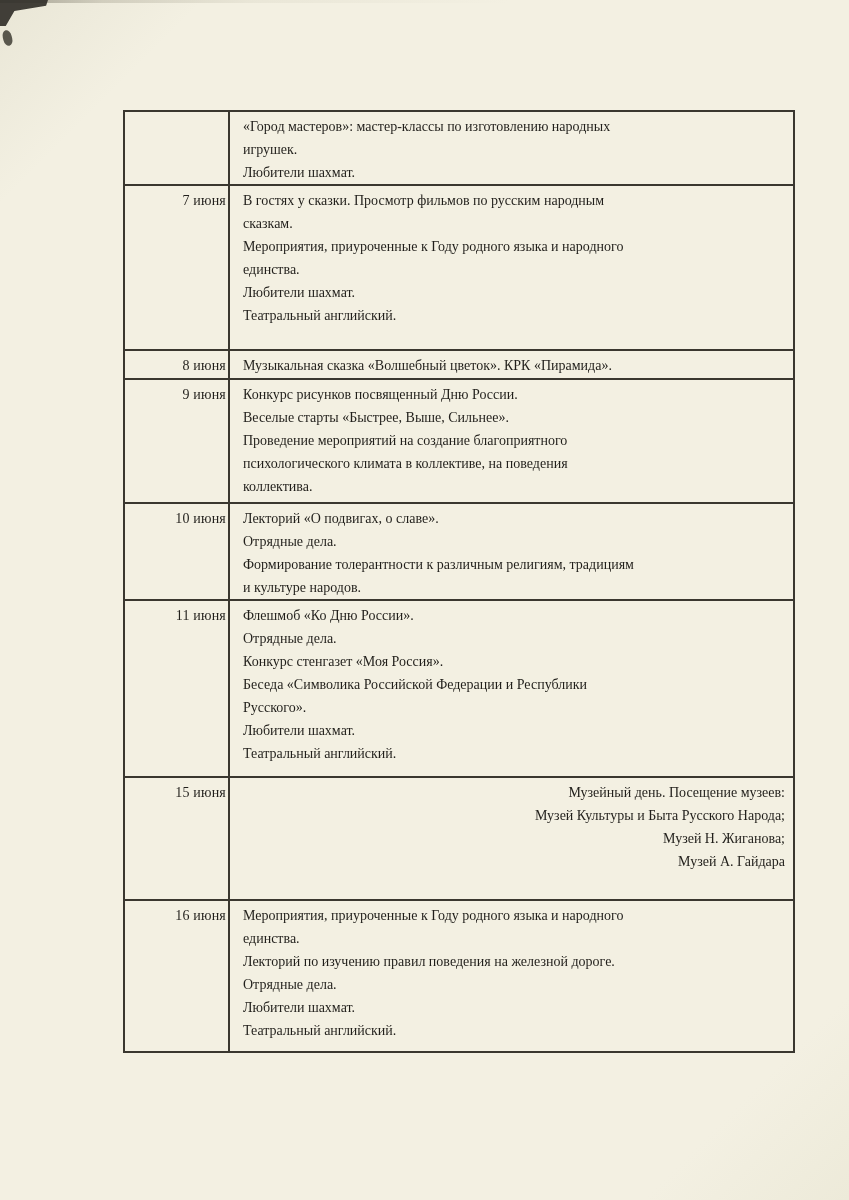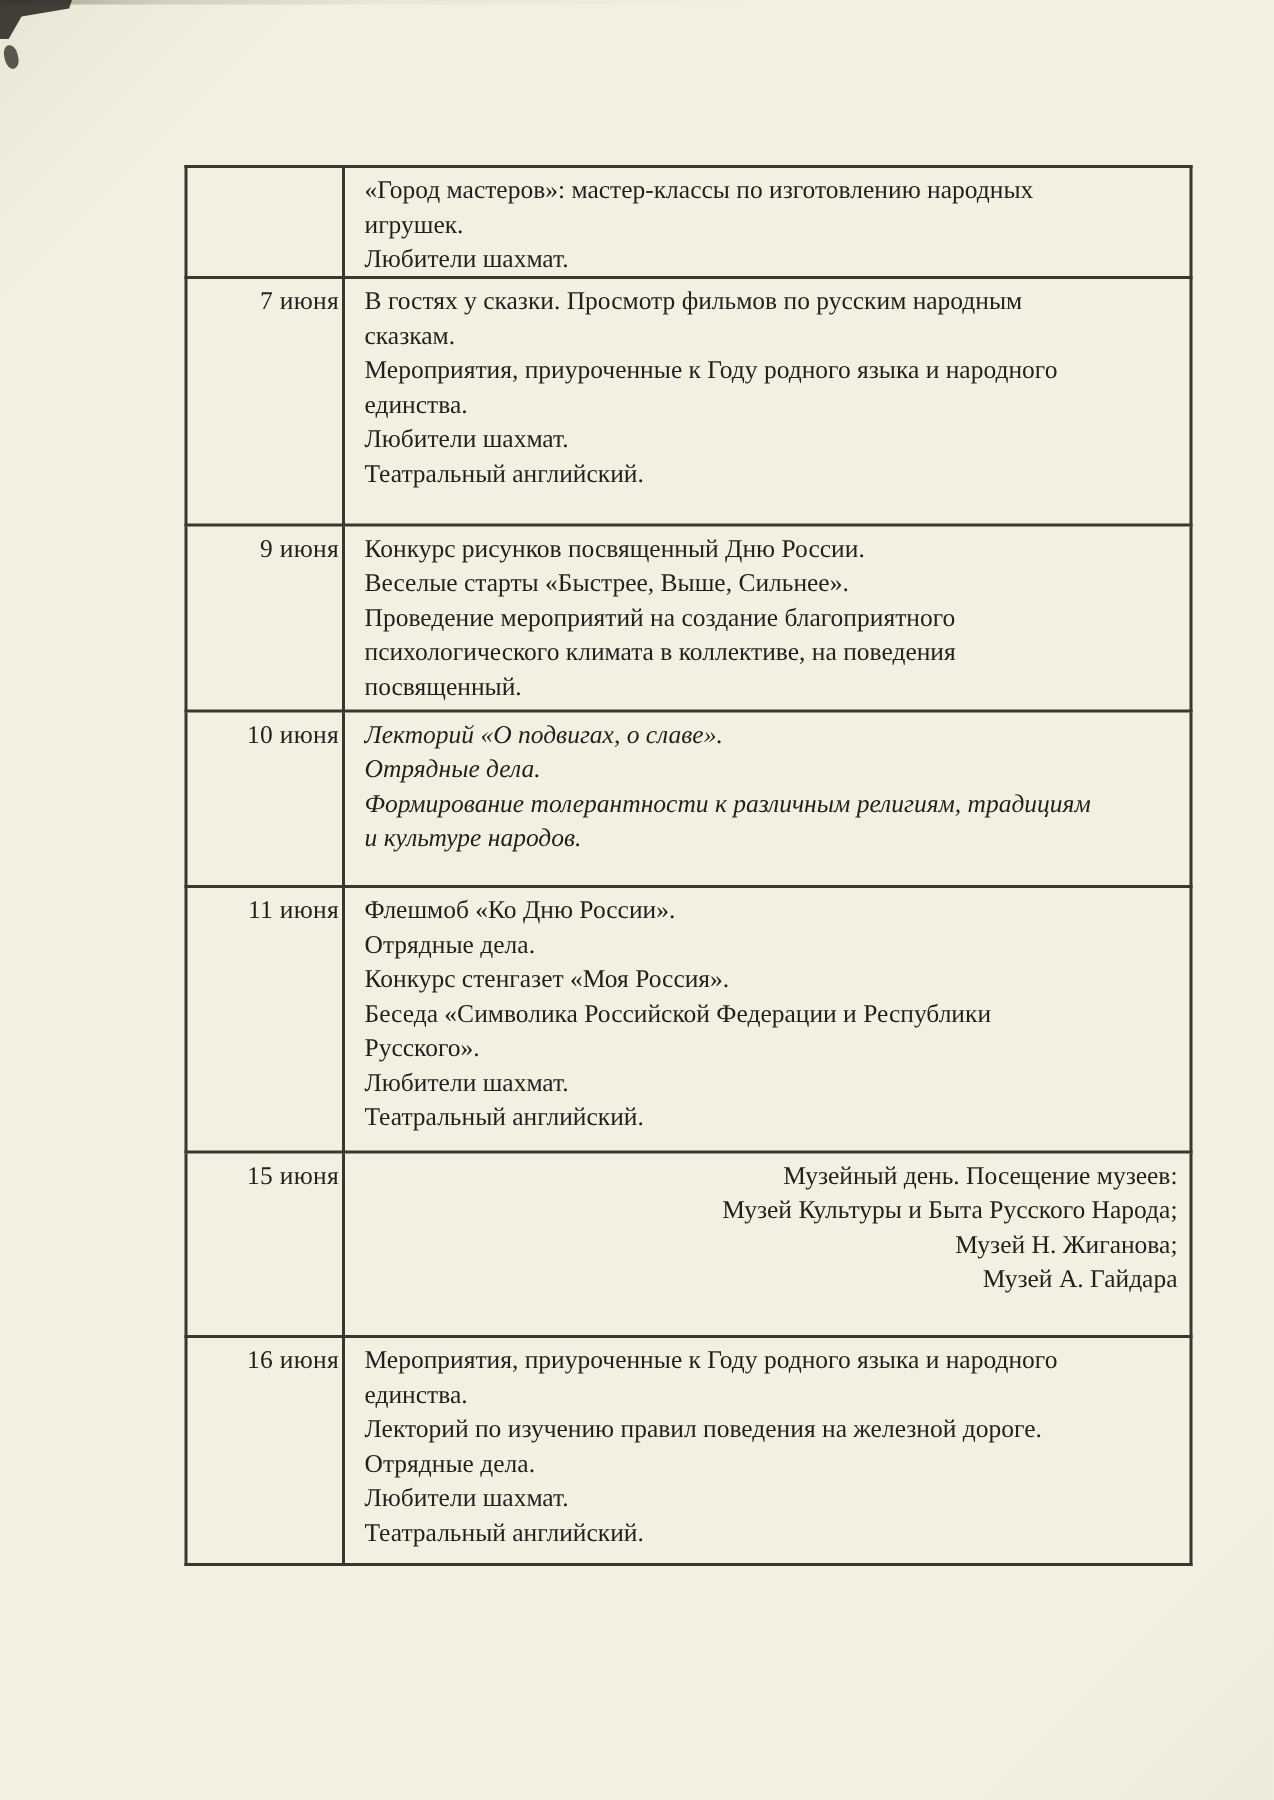--- a/index.html
+++ b/index.html
@@ -50,21 +50,21 @@
     left: 123px;
     top: 110px;
     width: 672px;
     border-collapse: collapse;
     table-layout: fixed;
     color: var(--ink);
   }
   table.schedule td {
     border: 2px solid var(--line);
     vertical-align: top;
-    font-size: 17px;
+    font-size: 14px;
     line-height: 23px;
   }
   td.date-cell {
     width: 105px;
     text-align: right;
     padding: 3px 2px 0 2px;
     letter-spacing: 0.2px;
   }
   td.content-cell {
     padding: 3px 8px 0 13px;
@@ -96,32 +96,38 @@
           <td class="content-cell" style="padding-bottom: 22px;">
             <div class="activity-line">В гостях у сказки. Просмотр фильмов по русским народным</div>
             <div class="activity-line">сказкам.</div>
             <div class="activity-line">Мероприятия, приуроченные к Году родного языка и народного</div>
             <div class="activity-line">единства.</div>
             <div class="activity-line">Любители шахмат.</div>
             <div class="activity-line">Театральный английский.</div>
           </td>
         </tr>
         <tr>
+          <td class="date-cell">8 июня</td>
+          <td class="content-cell" style="padding-bottom: 1px;">
+            <div class="activity-line">Музыкальная сказка «Волшебный цветок». КРК «Пирамида».</div>
+          </td>
+        </tr>
+        <tr>
           <td class="date-cell">9 июня</td>
           <td class="content-cell" style="padding-bottom: 4px;">
             <div class="activity-line">Конкурс рисунков посвященный Дню России.</div>
             <div class="activity-line">Веселые старты «Быстрее, Выше, Сильнее».</div>
             <div class="activity-line">Проведение мероприятий на создание благоприятного</div>
             <div class="activity-line">психологического климата в коллективе, на поведения</div>
-            <div class="activity-line">посвященный.</div>
+            <div class="activity-line">коллектива.</div>
           </td>
         </tr>
         <tr>
           <td class="date-cell">10 июня</td>
-          <td class="content-cell" style="padding-bottom: 20px; font-style: italic;">
+          <td class="content-cell" style="">
             <div class="activity-line">Лекторий «О подвигах, о славе».</div>
             <div class="activity-line">Отрядные дела.</div>
             <div class="activity-line">Формирование толерантности к различным религиям, традициям</div>
             <div class="activity-line">и культуре народов.</div>
           </td>
         </tr>
         <tr>
           <td class="date-cell">11 июня</td>
           <td class="content-cell" style="padding-bottom: 11px;">
             <div class="activity-line">Флешмоб «Ко Дню России».</div>

